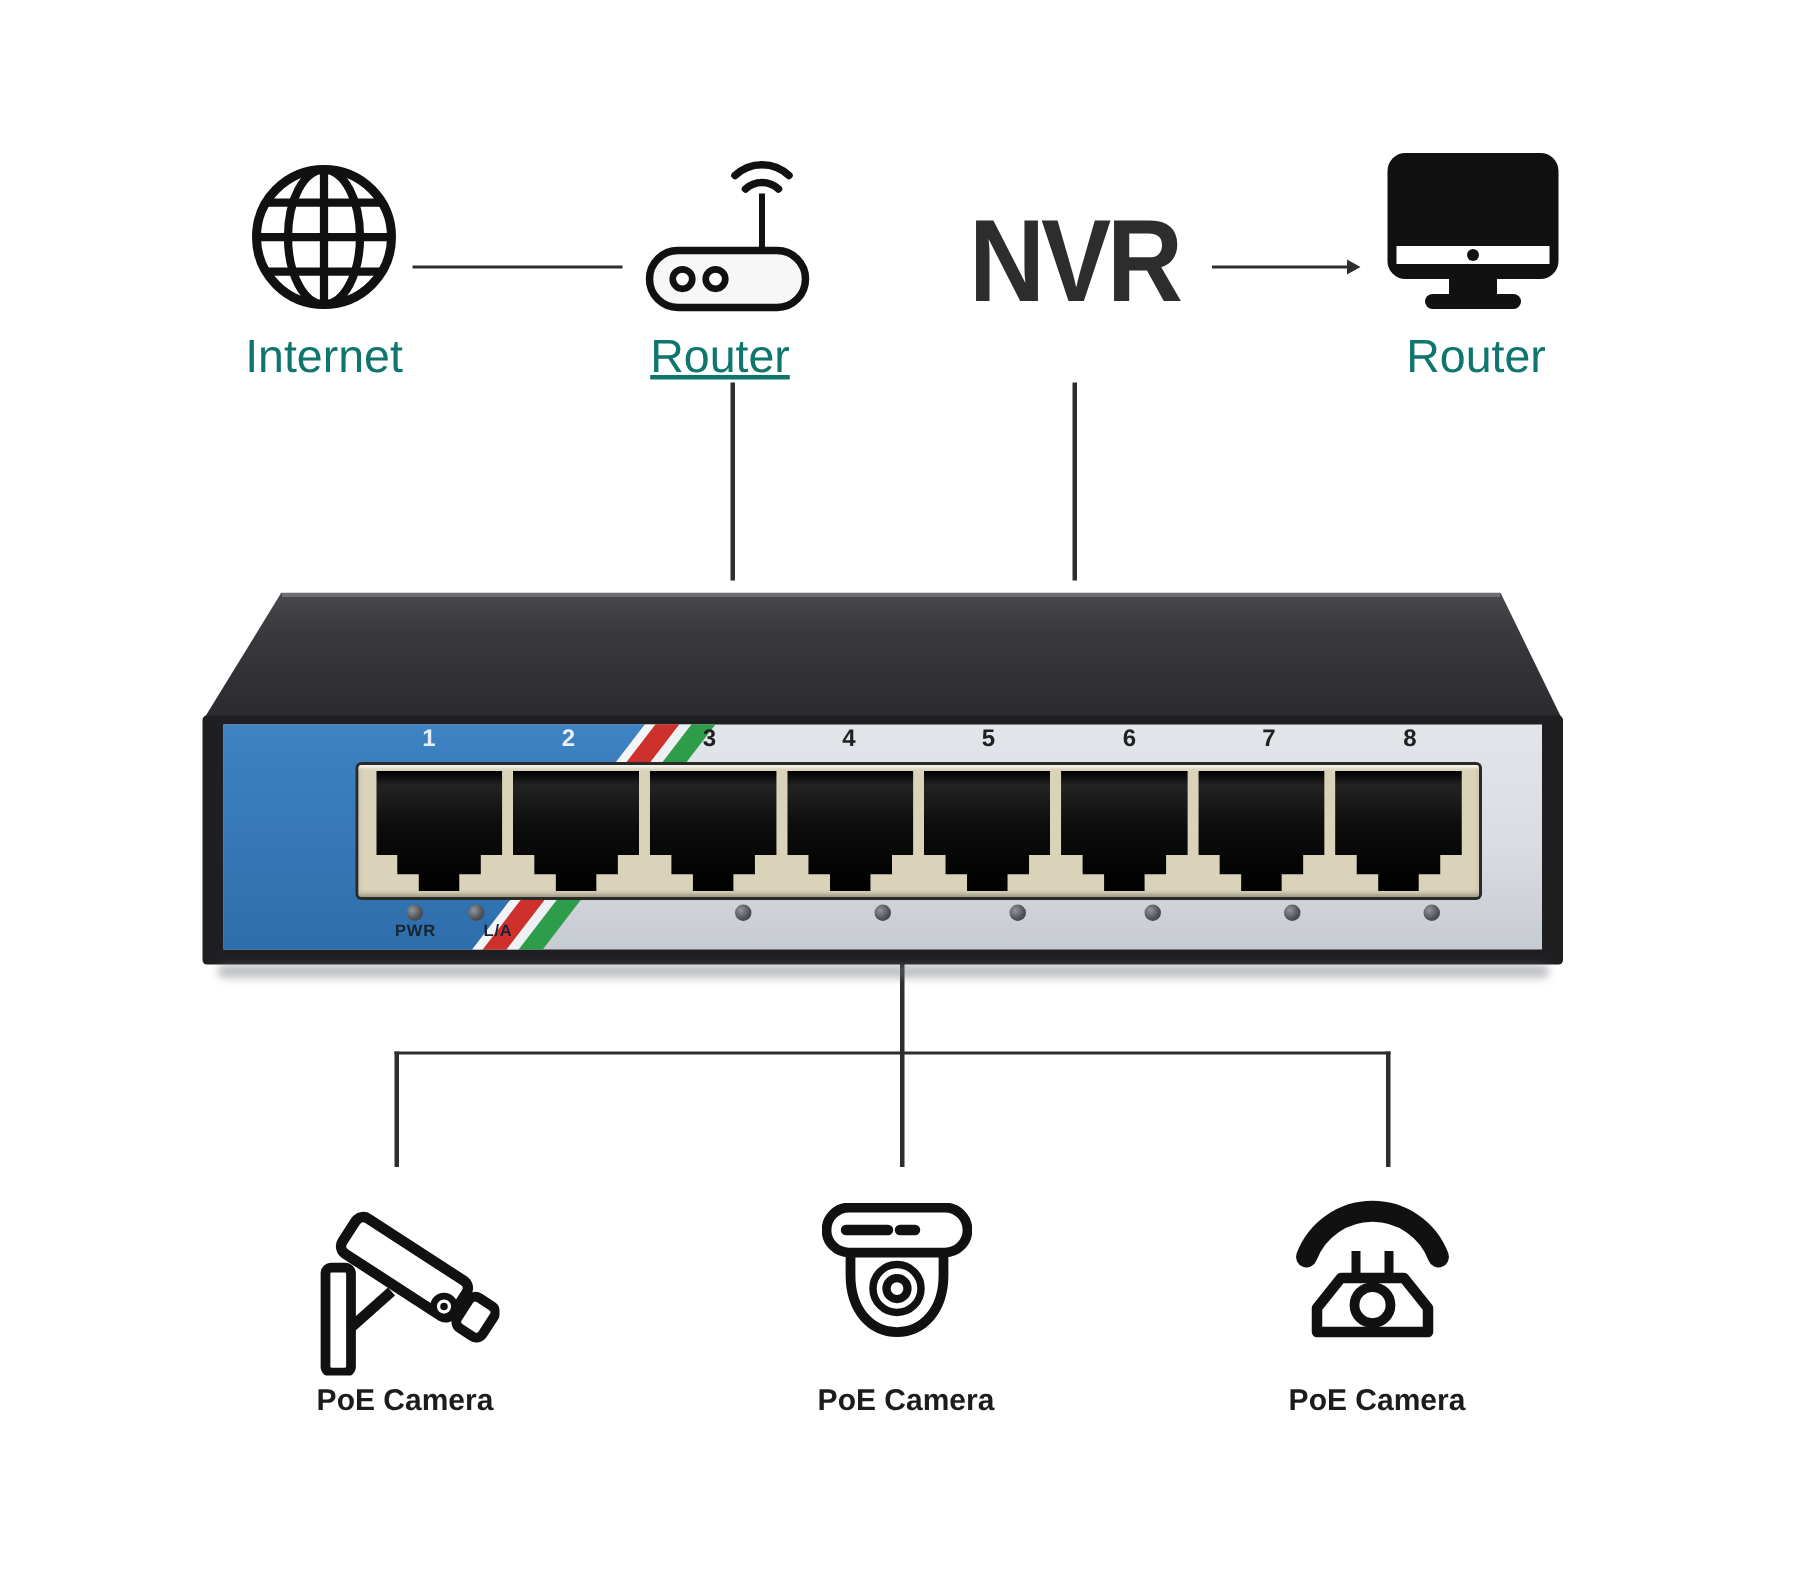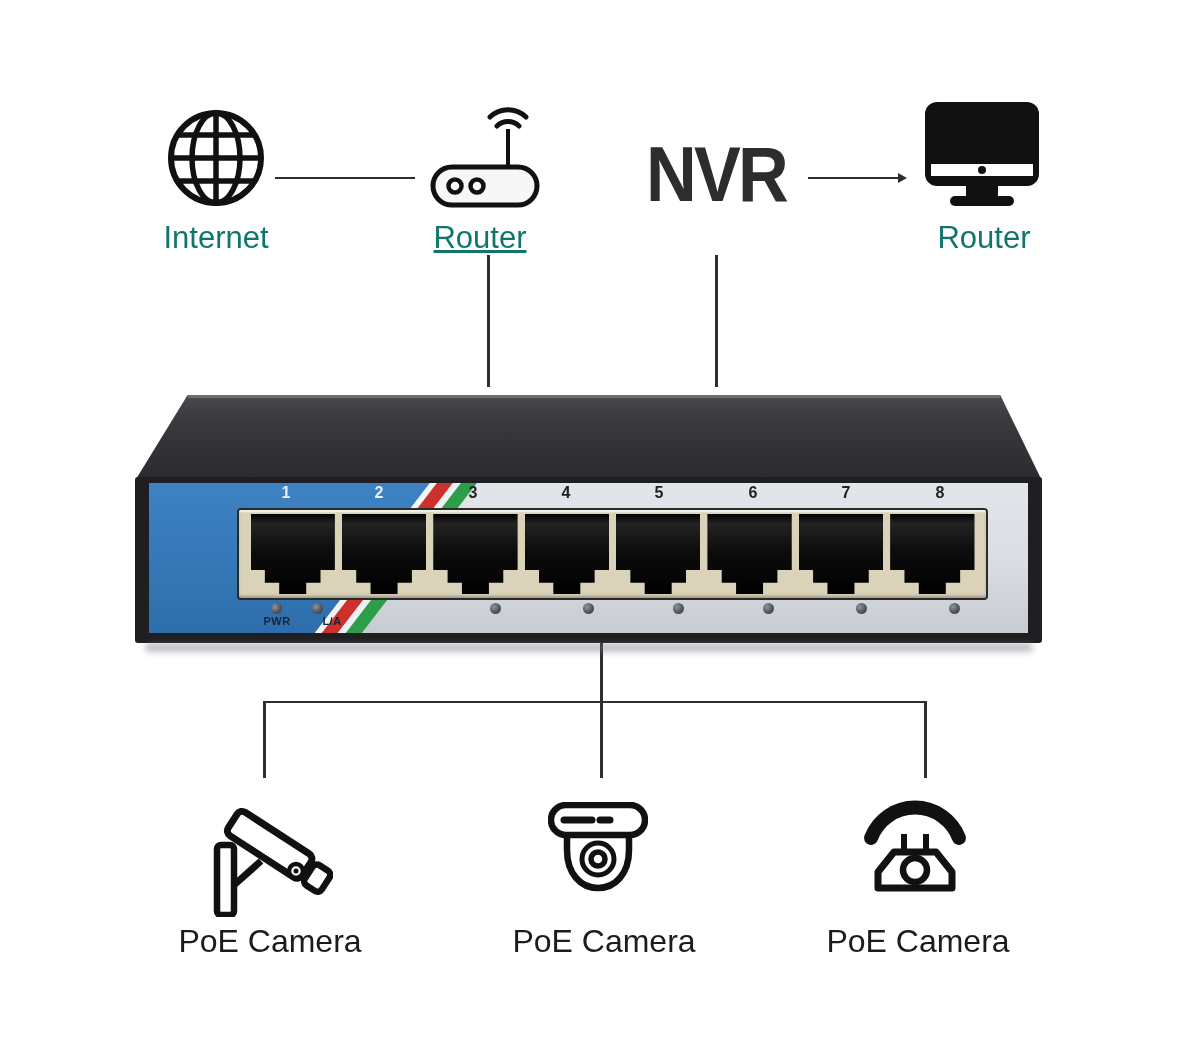--- a/index.html
+++ b/index.html
@@ -8,21 +8,21 @@
     font-family:"Liberation Sans", sans-serif;color:#1f1f1f;overflow:hidden;
   }
   
   .hline{position:absolute;height:2px;background:var(--line-color,#2e2e2e);}
   .vline{position:absolute;width:3px;background:var(--line-color,#2e2e2e);}
   .arrowhead{position:absolute;width:0;height:0;
     border-left:9px solid var(--line-color,#2e2e2e);
     border-top:5px solid transparent;border-bottom:5px solid transparent;}
   
   .node-label{position:absolute;transform:translateX(-50%);font-size:31px;color:#0f766e;white-space:nowrap;}
-  .node-label.big{font-size:32px;color:#1c1c1c;}
+  .node-label.big{font-size:20px;color:#1c1c1c;font-weight:bold;}
   .nvr-text{
     position:absolute;left:716px;top:174px;transform:translate(-50%,-50%) scaleX(.9);
     font-size:78px;font-weight:bold;letter-spacing:-3px;color:#2d2d2d;white-space:nowrap;
   }
   .icon-svg{position:absolute;color:var(--icon-black,#111);}
   
   .sw{position:absolute;left:135px;top:395px;width:907px;height:250px;}
   .sw-top{position:absolute;left:0;top:0;width:100%;height:84px;
     background:linear-gradient(180deg,#4a4a4e 0%,#3a3a3e 30%,#2b2b2f 100%);
     clip-path:polygon(5.8% 0,95.4% 0,100% 102%,0 102%);}

